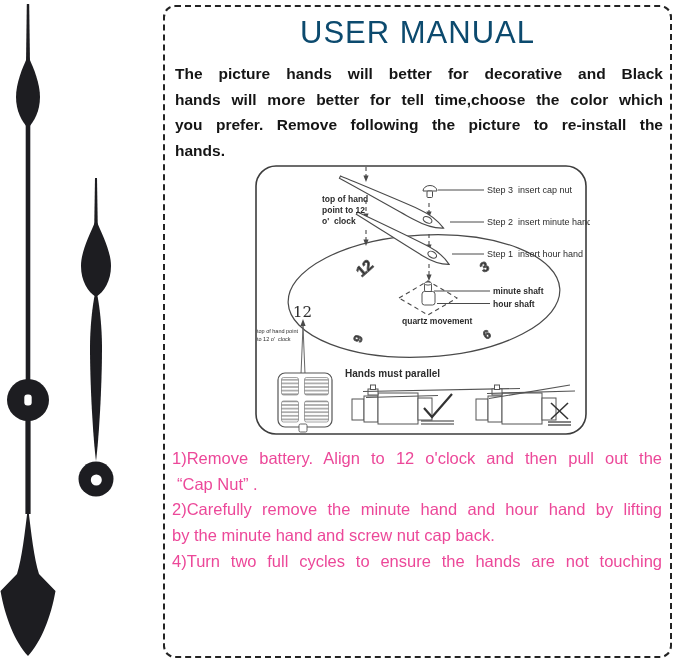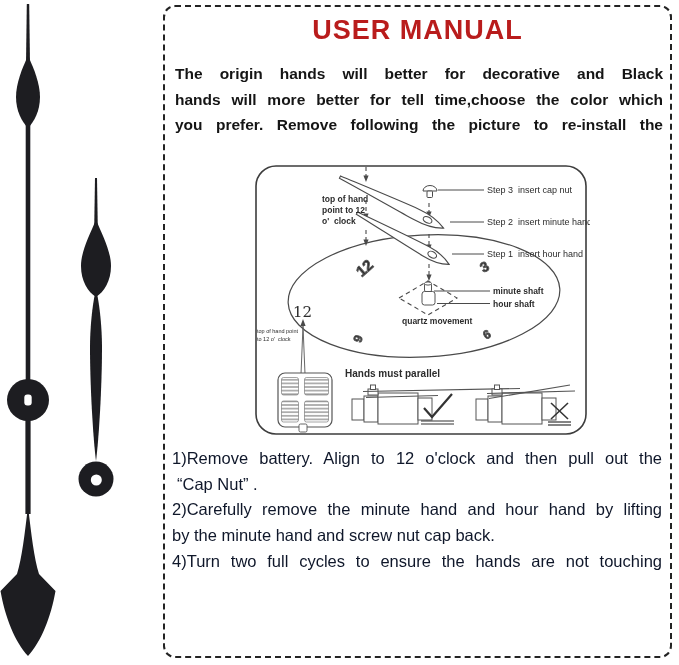--- a/index.html
+++ b/index.html
@@ -7,29 +7,29 @@
     width:679px;height:665px;position:relative;background:#ffffff;
     font-family:"Liberation Sans",sans-serif;overflow:hidden;color:#1c1c1c;
   }
   .hands-svg{position:absolute;left:0;top:0}
   .manual-border{
     position:absolute;left:163px;top:5px;width:505px;height:649px;
     border:2px dashed #232323;border-radius:12px;
   }
   .title{
     position:absolute;left:163px;top:15px;width:509px;text-align:center;
-    font-size:27px;font-weight:700;letter-spacing:1px;color:#b91c1c;white-space:nowrap;
+    font-size:31px;font-weight:400;letter-spacing:1px;color:#0c4a6e;white-space:nowrap;
   }
   .intro{
     position:absolute;left:175px;top:61px;width:488px;
     font-size:15.5px;font-weight:700;line-height:25.6px;color:#151515;
   }
   .instructions{
     position:absolute;left:172px;top:446px;width:490px;
-    font-size:16.5px;line-height:25.7px;color:#0f172a;
+    font-size:16.5px;line-height:25.7px;color:#ec4899;
   }
   .j{text-align:justify;text-align-last:justify}
   .e{text-align:left;white-space:nowrap}
   .pad{padding-left:5px}
   .diagram-svg{position:absolute;left:253px;top:163px}
   svg text{font-family:"Liberation Sans",sans-serif;fill:#2c2c2c;white-space:pre}
   .serif12{font-family:"DejaVu Serif","Liberation Serif",serif}
 </style>
 </head>
 <body>
@@ -51,23 +51,24 @@
     <circle cx="96" cy="479" r="17.5"></circle>
     <circle cx="96.3" cy="480" r="5.5" fill="#ffffff"></circle>
   </g>
 </svg>
 
 <div class="manual-border"></div>
 
 <div class="title">USER MANUAL</div>
 
 <div class="intro">
-  <div class="j">The origin hands will better for decorative and Black</div>
+  <div class="j">The picture hands will better for decorative and Black</div>
   <div class="j">hands will more better for tell time,choose the color which</div>
   <div class="j">you prefer. Remove following the picture to re-install the</div>
+  <div class="e">hands.</div>
 </div>
 
 <svg class="diagram-svg" width="337" height="274" viewBox="253 163 337 274">
   <defs>
     <pattern id="hatch" width="4" height="3.6" patternUnits="userSpaceOnUse">
       <path d="M0,1.8 H4" stroke="#6a6a6a" stroke-width="1"></path>
     </pattern>
   </defs>
 
   <rect x="256" y="166" width="330" height="268" rx="20" fill="none" stroke="#3d3d3d" stroke-width="1.6"></rect>

